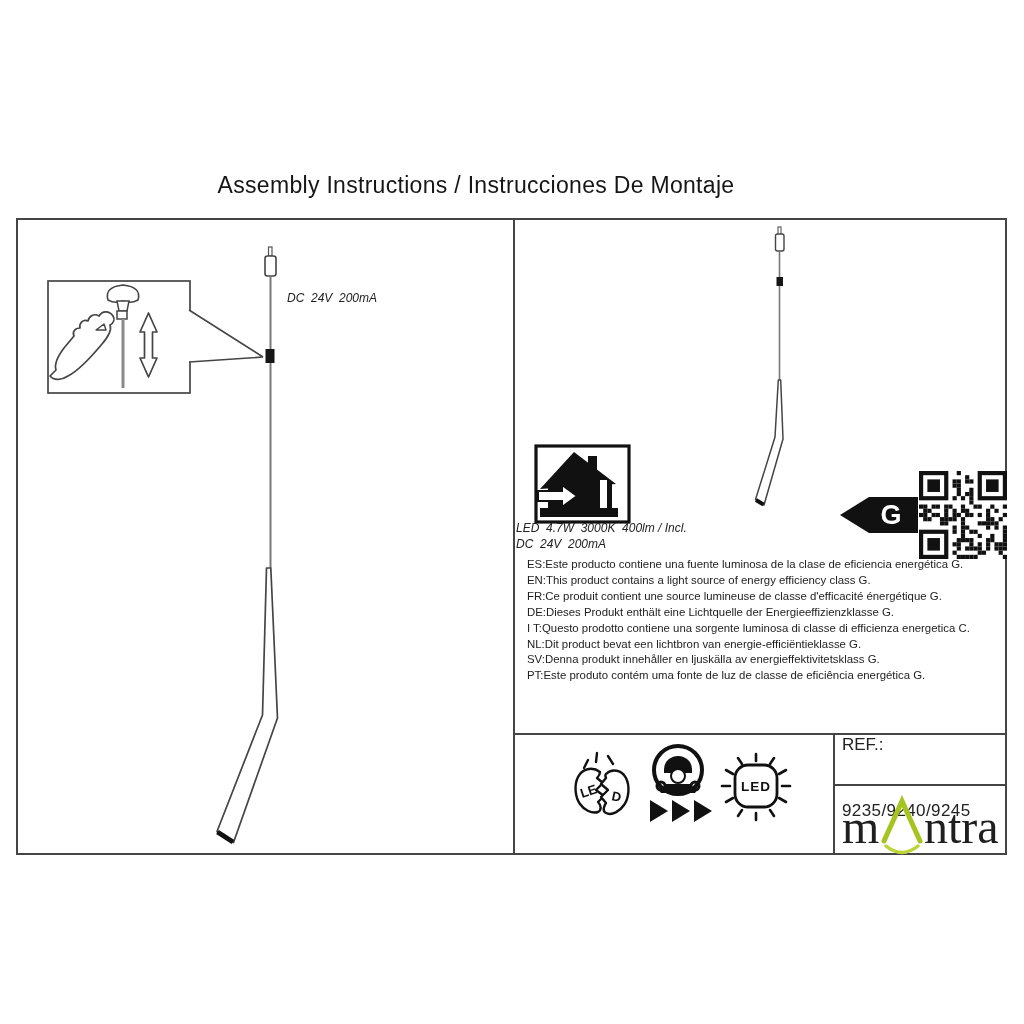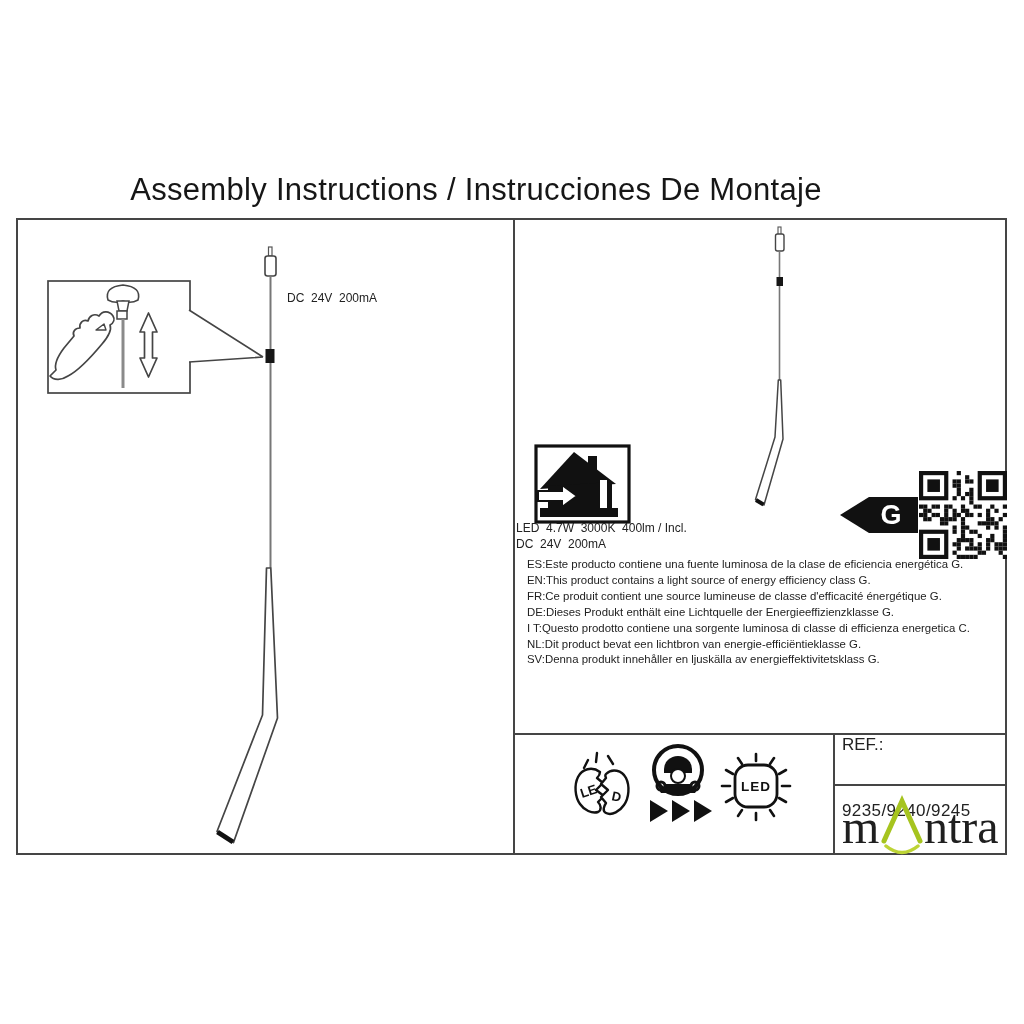--- a/index.html
+++ b/index.html
@@ -1,20 +1,20 @@
 <!DOCTYPE html>
 <html><head>
 <meta charset="utf-8">
 <style>
   html,body{margin:0;padding:0;background:#ffffff;}
   #page{position:relative;width:1024px;height:1024px;background:#fff;overflow:hidden;
         font-family:"Liberation Sans",sans-serif;color:#1a1a1a;}
   .abs{position:absolute;}
-  .pre{white-space:pre;}
-  #title{left:0;top:172px;width:952px;text-align:center;font-size:31px;letter-spacing:.3px;color:#161616;}
+  .pre{white-space:pre;font-style:italic;}
+  #title{left:0;top:172px;width:952px;text-align:center;font-size:23px;letter-spacing:.3px;color:#161616;}
   #main-box{left:16px;top:218px;width:991px;height:637px;border:2px solid #454545;box-sizing:border-box;background:#fff;}
   .vline,.hline{background:#454545;}
   #divider-main{left:513px;top:218px;width:2px;height:637px;}
   #hline-right{left:515px;top:733px;width:492px;height:2px;}
   #vline-ref{left:833px;top:733px;width:2px;height:122px;}
   #hline-ref{left:833px;top:784px;width:174px;height:2px;}
   .small-label{font-size:12px;color:#222;}
   #dc-left{left:287px;top:291px;}
   #spec-block{left:516px;top:520px;line-height:16px;}
   #lang-block{left:527px;top:557px;font-size:11.4px;line-height:15.9px;color:#222;}
@@ -235,20 +235,21 @@
   </div>
 
   <div id="lang-block" class="abs">
     <div>ES:Este producto contiene una fuente luminosa de la clase de eficiencia energética G.</div>
     <div>EN:This product contains a light source of energy efficiency class G.</div>
     <div>FR:Ce produit contient une source lumineuse de classe d'efficacité énergétique G.</div>
     <div>DE:Dieses Produkt enthält eine Lichtquelle der Energieeffizienzklasse G.</div>
     <div>I T:Questo prodotto contiene una sorgente luminosa di classe di efficienza energetica C.</div>
     <div>NL:Dit product bevat een lichtbron van energie-efficiëntieklasse G.</div>
     <div>SV:Denna produkt innehåller en ljuskälla av energieffektivitetsklass G.</div>
+    <div>PT:Este produto contém uma fonte de luz de classe de eficiência energética G.</div>
   </div>
 
   <div id="hline-right" class="abs hline"></div>
   <div id="vline-ref" class="abs vline"></div>
   <div id="hline-ref" class="abs hline"></div>
 
   <svg class="abs" style="left:570px;top:750px;" width="62" height="75" viewBox="0 0 62 75">
     <g stroke="#111" stroke-width="2.4" stroke-linecap="round">
       <line x1="18" y1="10" x2="14" y2="18"></line>
       <line x1="27" y1="3" x2="26" y2="12"></line>

